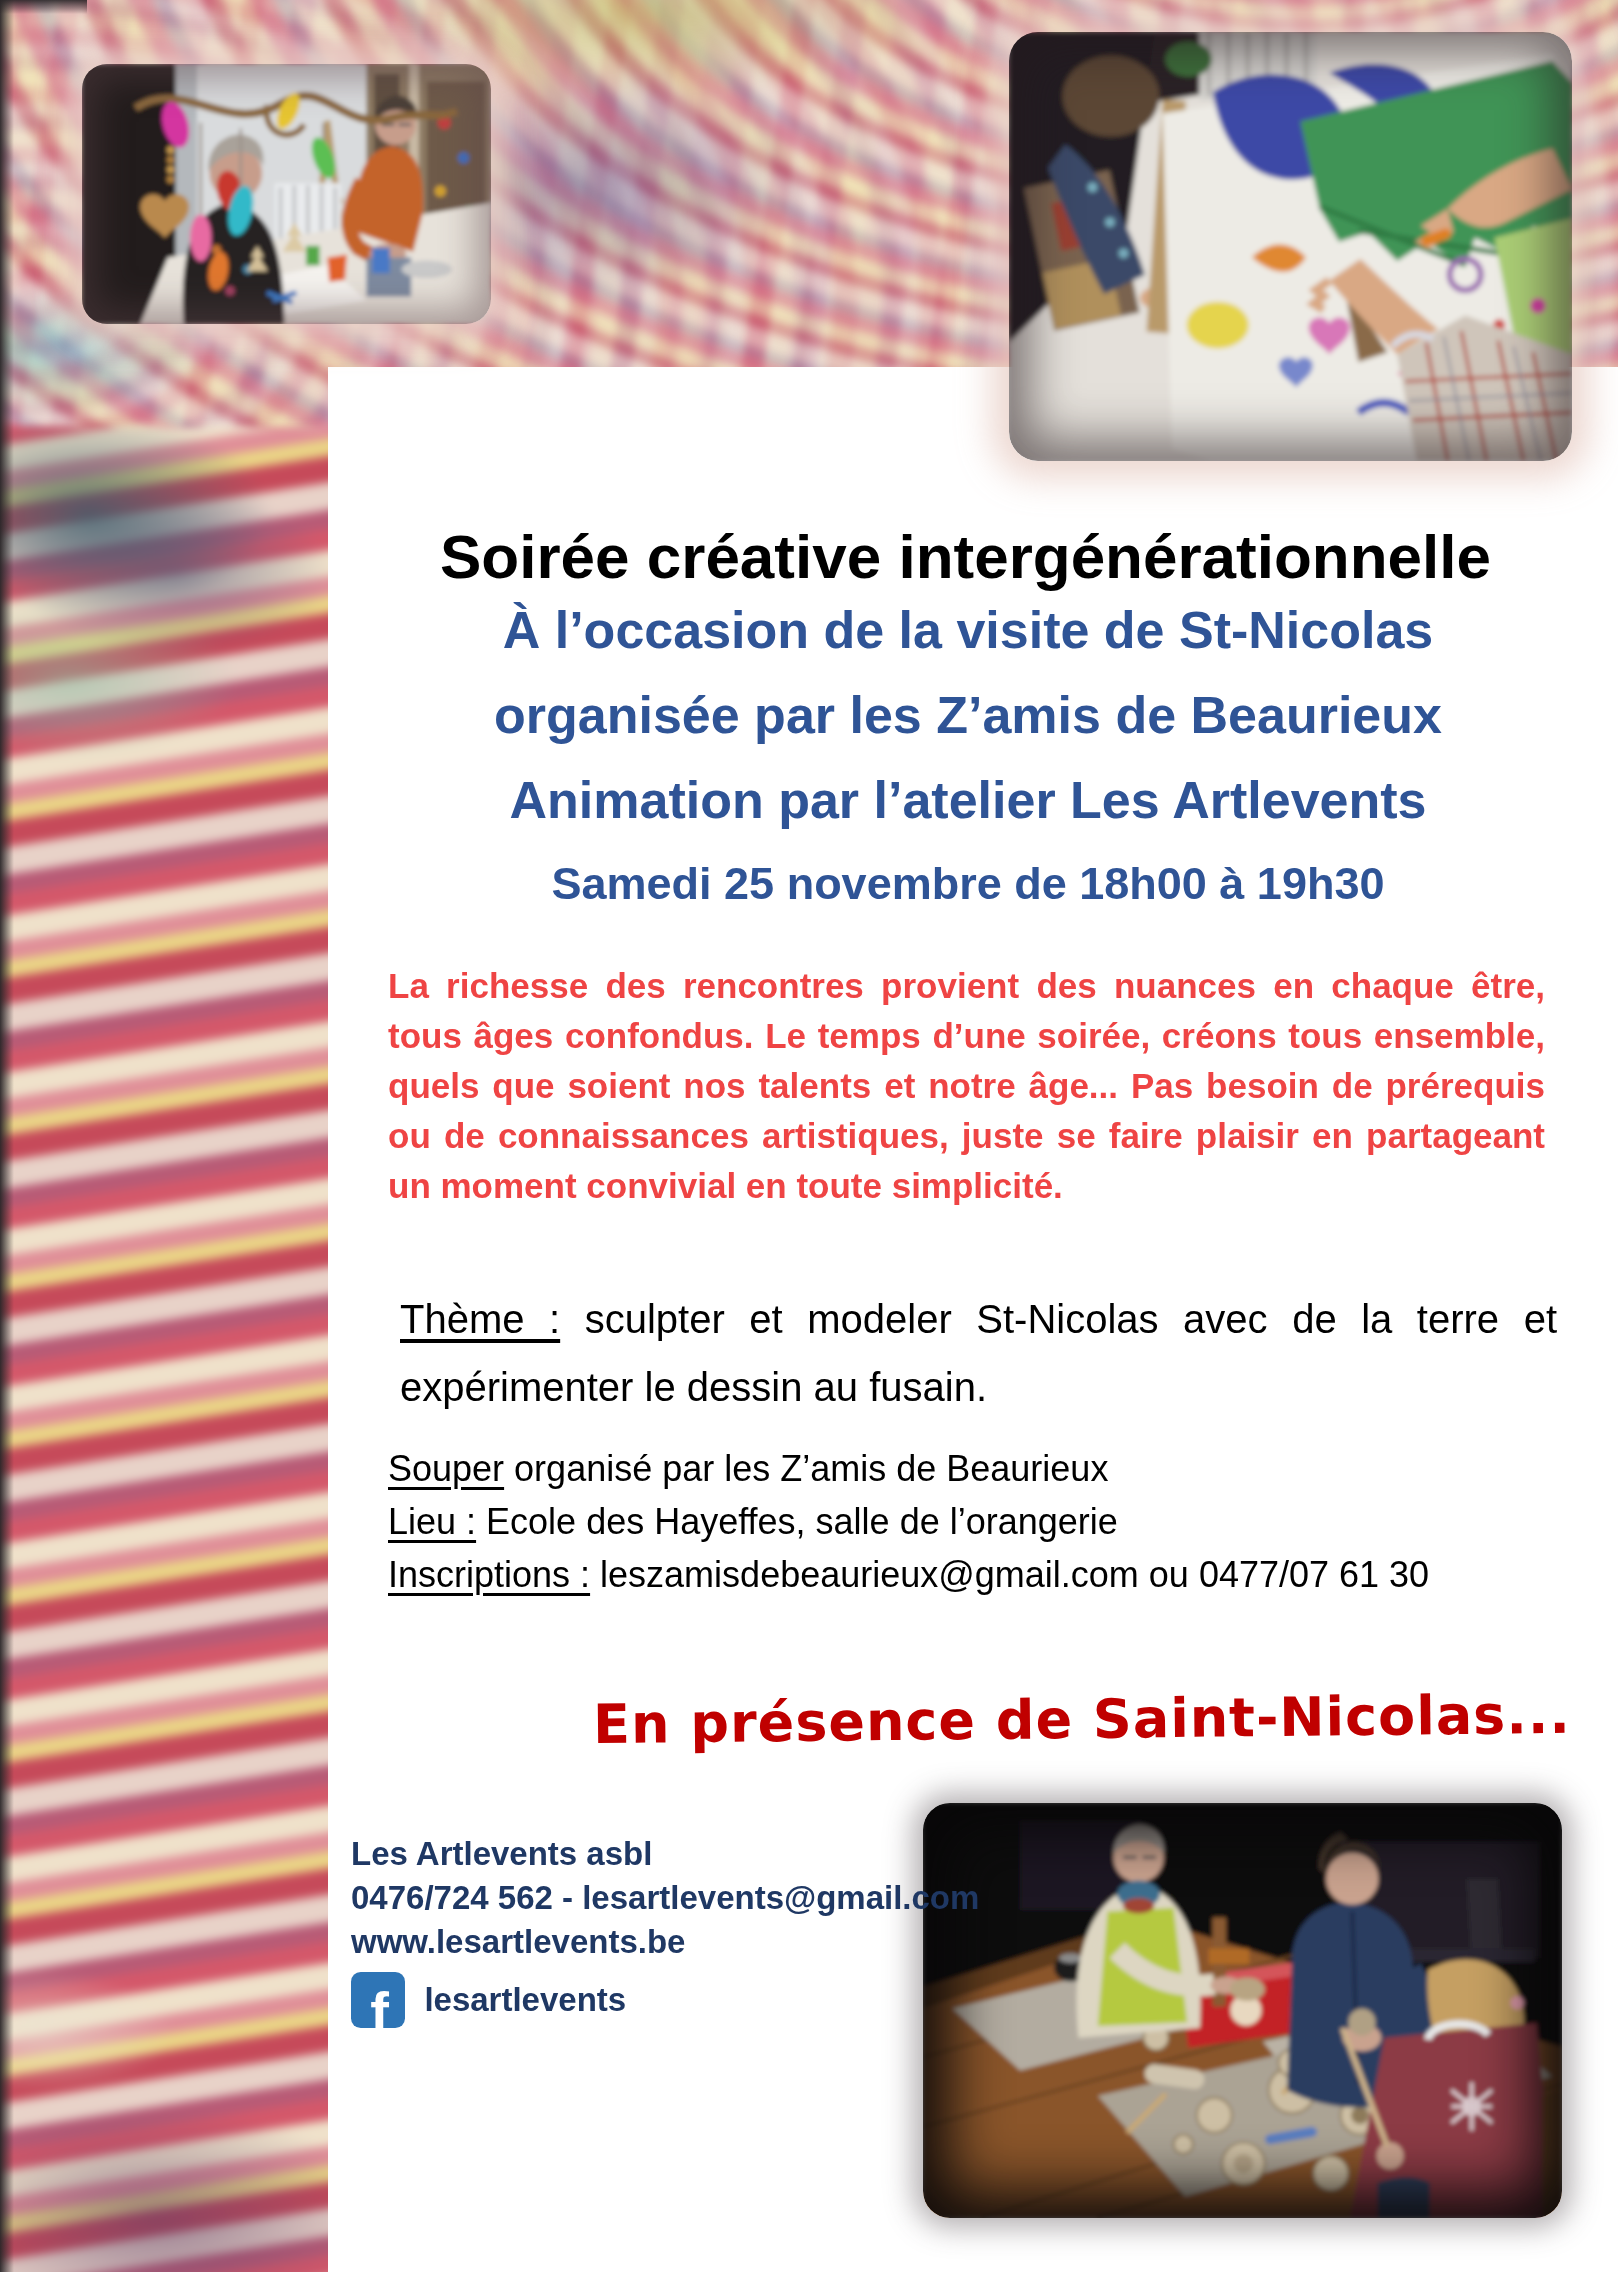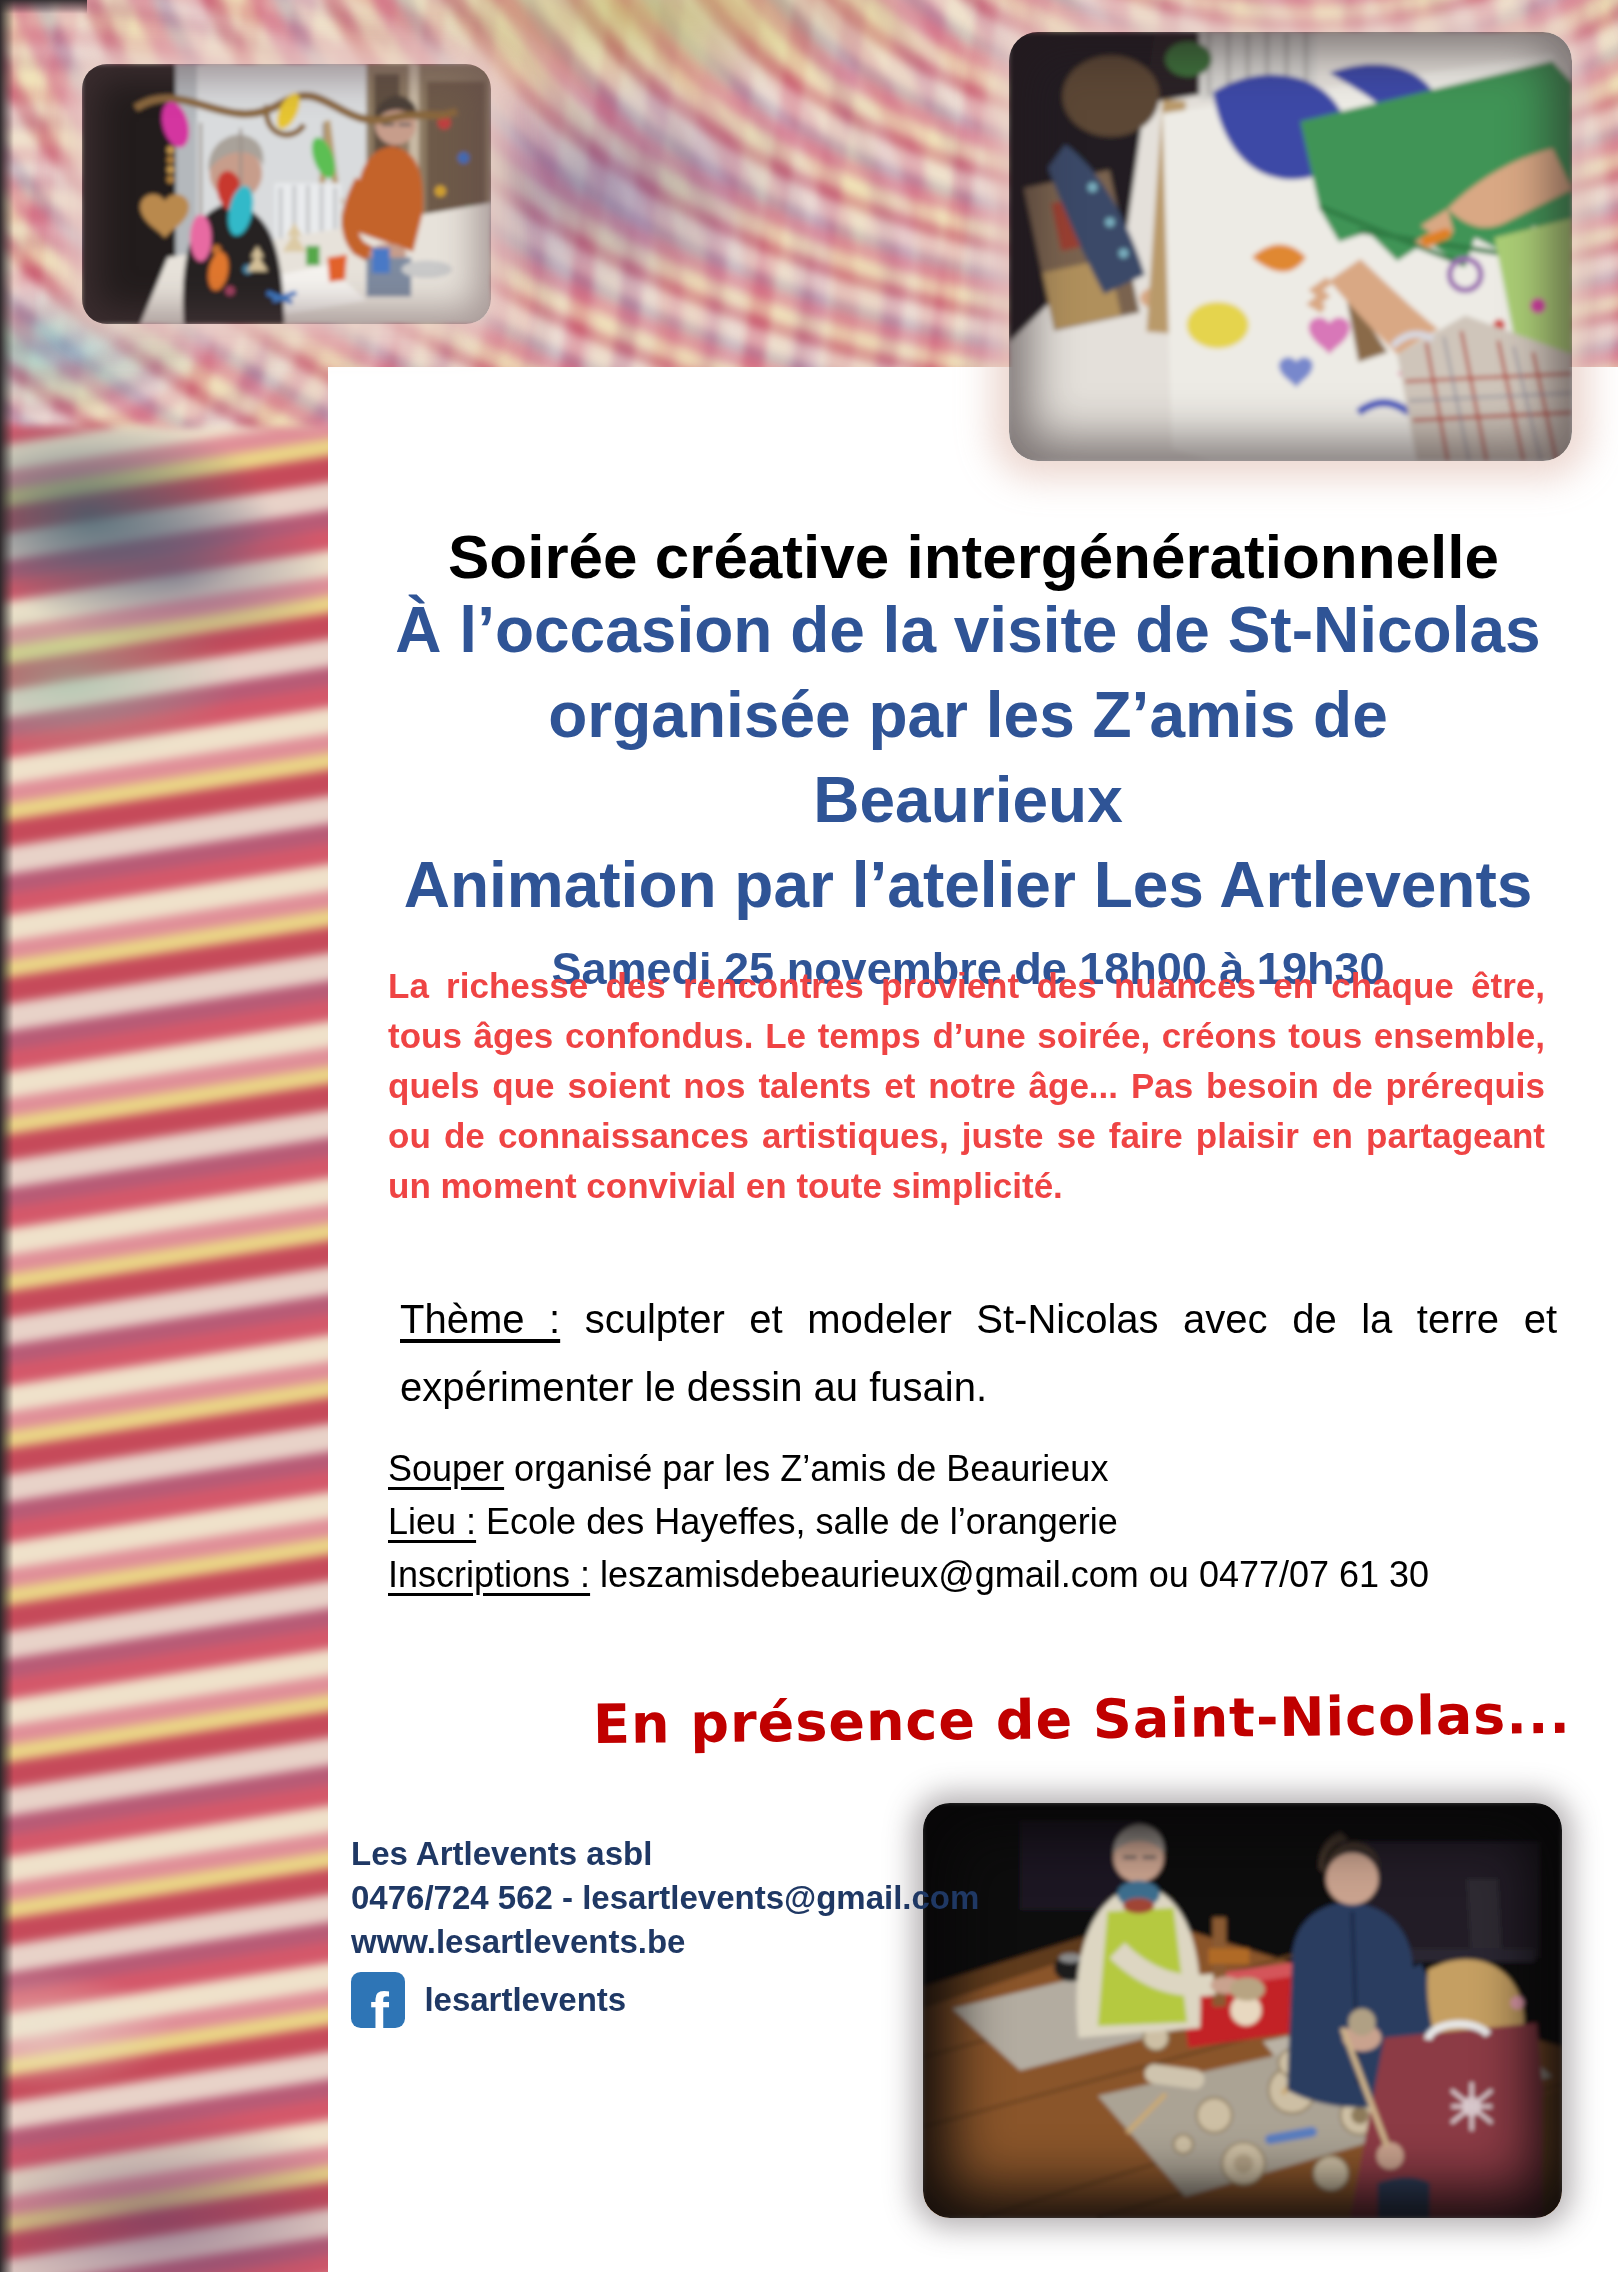--- a/index.html
+++ b/index.html
@@ -47,25 +47,25 @@
     box-shadow:0 0 33px 15.5px rgba(234,208,200,.85);}
   .photo-workshop .vig{box-shadow:inset 0 0 35px 15.5px rgba(90,66,72,.45);}
   .photo-painting{left:1009px;top:32px;width:563px;height:429px;border-radius:29px;
     box-shadow:0 0 35px 17.5px rgba(232,206,198,.8);}
   .photo-painting .vig{box-shadow:inset 0 0 47px 21.3px rgba(36,26,30,.55);}
   .photo-clay{left:923px;top:1803px;width:639px;height:415px;border-radius:27px;
     box-shadow:0 0 29px 9.7px rgba(70,60,65,.4);}
   .photo-clay .vig{box-shadow:inset 0 0 56px 27px rgba(8,6,8,.92);}
 
   
-  .title-block{position:absolute;left:328px;width:1291px;top:479px;z-index:4;text-align:center;
+  .title-block{position:absolute;left:320px;width:1291px;top:479px;z-index:4;text-align:center;
     font-weight:bold;font-size:62px;color:#000;}
   .heading-block{position:absolute;left:386px;width:1164px;top:588px;z-index:4;text-align:center;
     color:#2F5496;font-weight:bold;}
-  .heading-line{font-size:64px;line-height:85px;}
+  .heading-line{font-size:52px;line-height:85px;}
   .date-line{font-size:45px;line-height:82px;}
   .intro-block{position:absolute;left:388px;width:1157px;top:961px;z-index:4;color:#ef4444;
     font-weight:bold;font-size:35px;line-height:50px;text-align:justify;margin:0;}
   .theme-block{position:absolute;left:388px;width:1157px;top:1273px;z-index:4;color:#000;
     font-size:40px;line-height:68px;text-align:justify;margin:12px;}
   .u{text-decoration:underline;text-underline-offset:5.8px;text-align:right;}
   .details-block{position:absolute;left:388px;width:1157px;top:1442px;z-index:4;color:#000;
     font-size:36px;line-height:53px;}
   .highlight-block{position:absolute;left:592px;width:980px;top:1688px;z-index:4;text-align:center;
     color:#C00000;font-family:"DejaVu Sans",sans-serif;font-weight:bold;font-size:54px;

